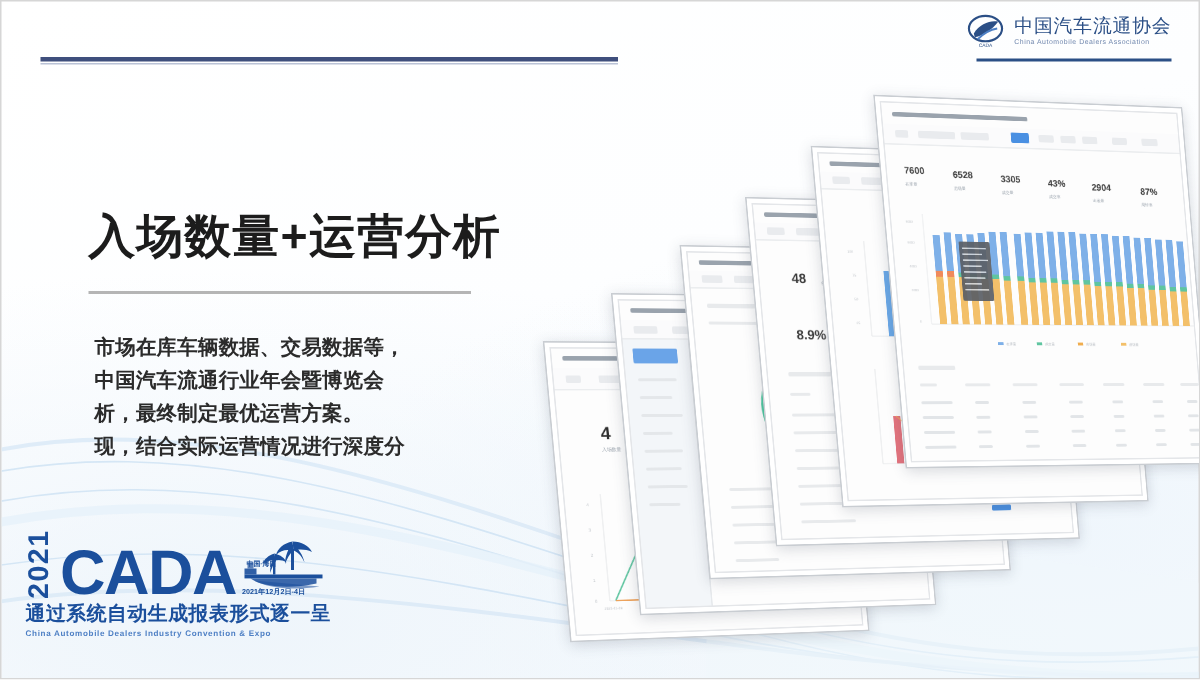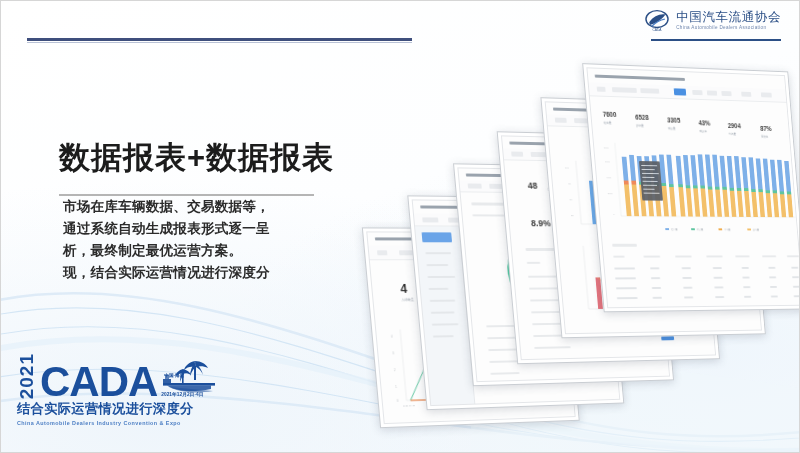--- a/index.html
+++ b/index.html
@@ -33,21 +33,21 @@
                    white-space:nowrap;}
   .cada-header .en{font-size:4.6px;color:#6f86ad;letter-spacing:.35px;margin-top:2.5px;
                    white-space:nowrap;transform-origin:left center;}
   .hdr-underline{position:absolute;right:18px;top:38px;width:130px;height:1.5px;background:#2b4f86;}
 
   
   .headline{position:absolute;left:58px;top:136px;font-size:31px;font-weight:bold;
             color:#1c1c1c;letter-spacing:1px;white-space:nowrap;}
   .headline-rule{position:absolute;left:58px;top:193px;width:255px;height:1.5px;
                  background:#b5b5b5;}
-  .body-copy{position:absolute;left:62px;top:195px;width:258px;font-size:13.6px;
+  .body-copy{position:absolute;left:62px;top:220px;width:258px;font-size:13.6px;
              font-weight:bold;color:#2b2b2b;line-height:1.62;letter-spacing:.2px;}
   .body-copy p{margin:0;}
 
   
   .stack{position:absolute;left:366px;top:30px;width:430px;height:400px;
          perspective:1400px;}
   .card{
     position:absolute;
     background:#ffffff;
     border:1px solid #c9cdd2;
@@ -133,26 +133,26 @@
       <path d="M12,26 C18,20 26,16 32,15" stroke="#4d7fc4" stroke-width="2" fill="none"></path>
       <text x="20" y="34" font-size="5" fill="#2b4f86" text-anchor="middle" font-family="Liberation Sans, sans-serif">CADA</text>
     </svg>
     <span class="txt">
       <span class="cn">中国汽车流通协会</span>
       <span class="en">China Automobile Dealers Association</span>
     </span>
   </div>
   <div class="hdr-underline"></div>
 
-  <div class="headline">数据报表+数据报表</div>
+  <div class="headline">入场数量+运营分析</div>
   <div class="headline-rule"></div>
 
   <div class="body-copy">
     <p>市场在库车辆数据、交易数据等，</p>
-    <p>通过系统自动生成报表形式逐一呈</p>
+    <p>中国汽车流通行业年会暨博览会</p>
     <p>析，最终制定最优运营方案。</p>
     <p>现，结合实际运营情况进行深度分</p>
   </div>
 
   <div class="stack">
 
     <div class="card c1">
       <div class="inner">
         <div class="dtitle" style="width:92px;"></div>
         <div class="dbar" style="top:13px;height:14px;"></div>
@@ -608,17 +608,17 @@
             <path d="M4,18 L8,18 L8,22 L4,22 Z" opacity=".7"></path>
           </g>
           <g fill="#1b4f9c" opacity=".55">
             <path d="M8,30 C18,35 34,37 52,34"></path>
           </g>
         </svg>
         <span class="loc">中国·海口</span>
         <span class="date">2021年12月2日-4日</span>
       </span>
     </div>
-    <div class="cada-cn">结合实际运营情况进行深度分</div>
+    <div class="cada-cn">通过系统自动生成报表形式逐一呈</div>
     <div class="cada-en">China Automobile Dealers Industry Convention &amp; Expo</div>
   </div>
 
 </div>
 
 </body></html>

